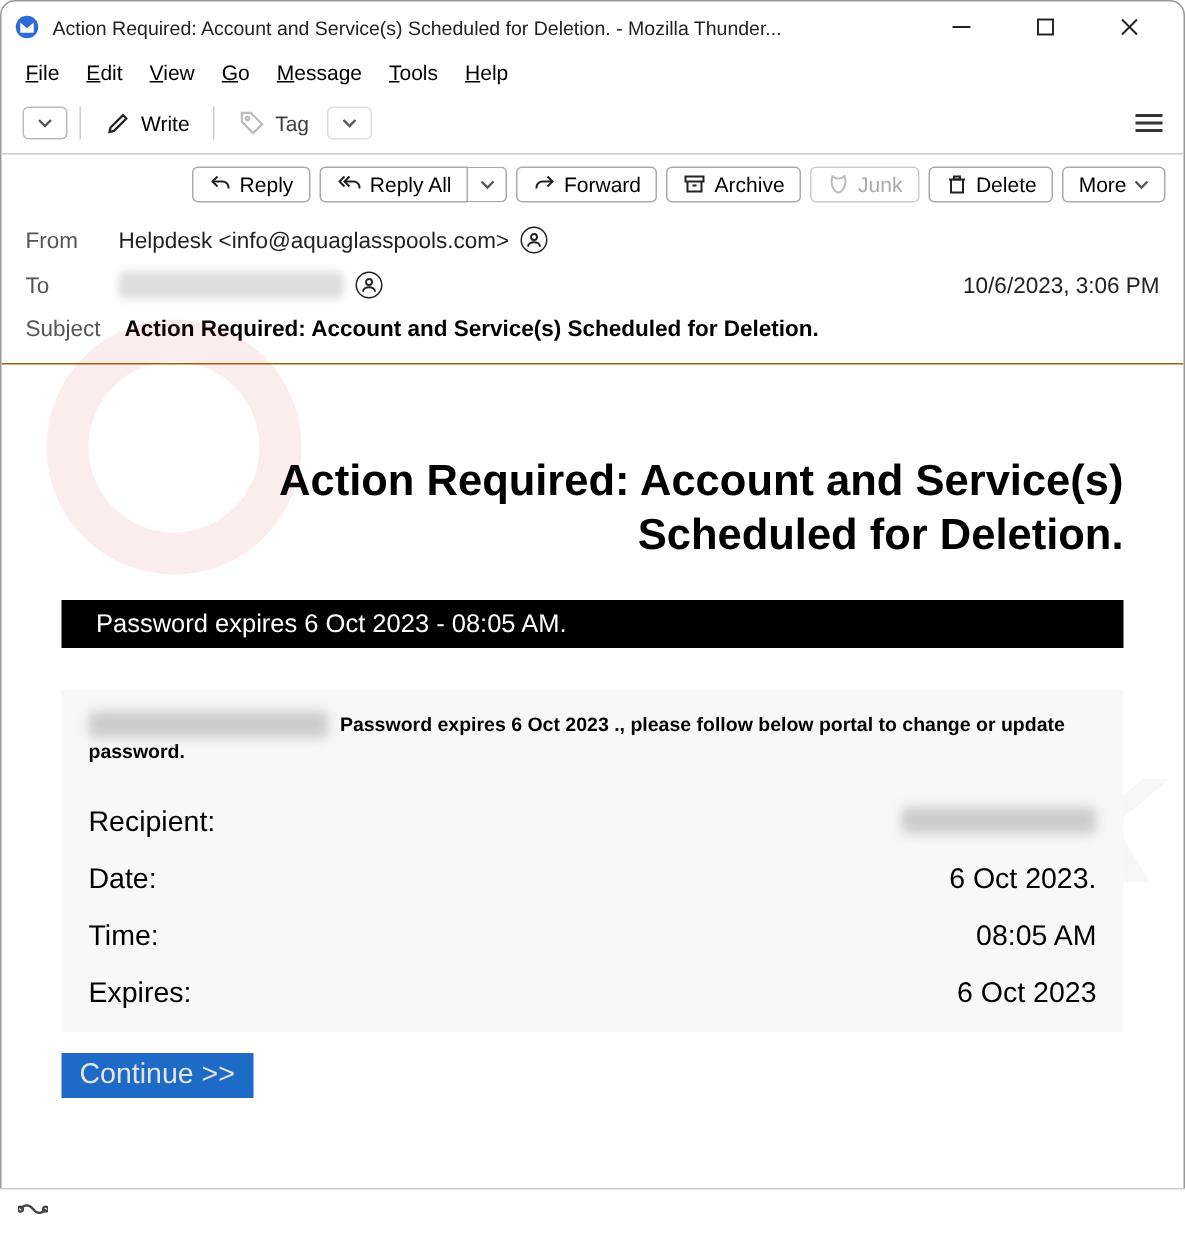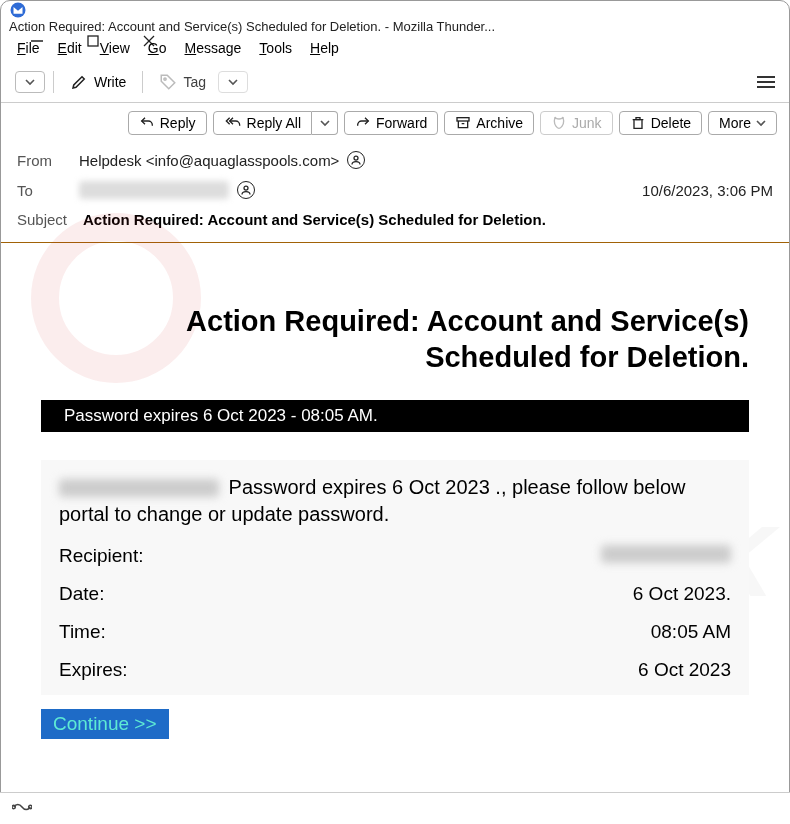--- a/index.html
+++ b/index.html
@@ -1,19 +1,19 @@
 <!DOCTYPE html>
 <html><head>
 <meta charset="utf-8">
 <style>
   * { box-sizing: border-box; margin: 0; padding: 0; font-family: "Segoe UI", Arial, sans-serif; }
   body { width: 790px; height: 824px; background: #fff; border: 1px solid #999; border-radius: 10px; overflow: hidden; }
 
   
-  .titlebar { display: flex; height: 34px; padding: 0 8px 0 8px; flex-direction: column; }
+  .titlebar { display: flex; align-items: center; height: 34px; padding: 0 8px 0 8px; }
   .titlebar .app-icon { width: 18px; height: 18px; margin-right: 8px; }
   .titlebar .title-text { font-size: 13px; color: #222; flex: 0 0 auto; }
   .titlebar .title-fill { flex: 1; }
   .win-controls { display: flex; height: 100%; }
   .win-btn { width: 56px; display: flex; align-items: center; justify-content: center; }
   .win-btn svg { stroke: #222; fill: none; stroke-width: 1.3; }
 
   
   .menubar { display: flex; gap: 6px; padding: 0 10px; height: 26px; align-items: center; font-size: 14px; }
   .menuitem { padding: 2px 6px; cursor: default; }
@@ -46,25 +46,25 @@
   .hdr-subject { margin-left: 4px; font-weight: 700; }
   .contact-icon { width: 18px; height: 18px; border: 1.5px solid #222; border-radius: 50%; display: inline-flex; align-items: center; justify-content: center; margin-left: 8px; }
   .to-pill { width: 150px; height: 18px; background: #ddd; border-radius: 4px; filter: blur(3px); display: inline-block; }
 
   
   .email-body { padding: 30px 40px 20px 40px; position: relative; }
   .bg-watermark { position: absolute; inset: 0; pointer-events: none; }
   .email-body h1 { font-size: 29px; font-weight: 700; text-align: right; line-height: 1.25; margin: 30px 0 24px 0; position: relative; }
   .banner { background: #000; color: #fff; padding: 6px 23px; font-size: 17px; margin-bottom: 28px; position: relative; }
   .content-box { background: #f8f8f8; padding: 14px 18px 6px 18px; position: relative; }
-  .body-text { font-size: 20px; line-height: 1.35; margin-bottom: 9px; }
+  .body-text { font-size: 13px; line-height: 1.35; margin-bottom: 20px; font-weight: bold; }
   .blur-inline { display: inline-block; width: 160px; height: 18px; background: #ccc; border-radius: 4px; filter: blur(4px); vertical-align: middle; margin-right: 4px; }
   .info-row { display: flex; justify-content: space-between; font-size: 19px; padding: 8px 0; }
   .blur-val { display: inline-block; width: 130px; height: 18px; background: #ccc; border-radius: 4px; filter: blur(4px); }
-  .continue-btn { display: inline-block; background: #1e6bc7; color: #5eead4; padding: 4px 12px; font-size: 19px; margin-top: 14px; }
+  .continue-btn { display: inline-block; background: #1e6bc7; color: #e5e5e5; padding: 4px 12px; font-size: 19px; margin-top: 14px; }
 
   
   .statusbar { position: absolute; bottom: 0; left: 0; right: 0; height: 32px; border-top: 1px solid #ccc; display: flex; align-items: center; padding: 0 12px; background: #fff; }
 
   .icon { flex-shrink: 0; }
 
   
   .wm-circle { position:absolute; border-radius:50%; border:28px solid rgba(200,30,30,0.08); width:170px; height:170px; left:30px; top:-30px; }
   .wm-text { position:absolute; right:20px; bottom:140px; font-size:100px; font-weight:900; color:rgba(120,120,120,0.06); font-style:italic; letter-spacing:-5px; }
 </style>

